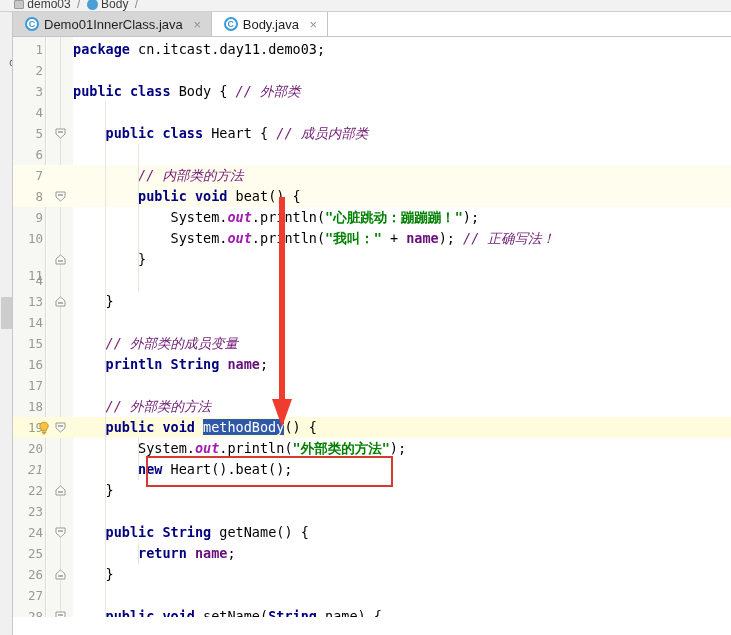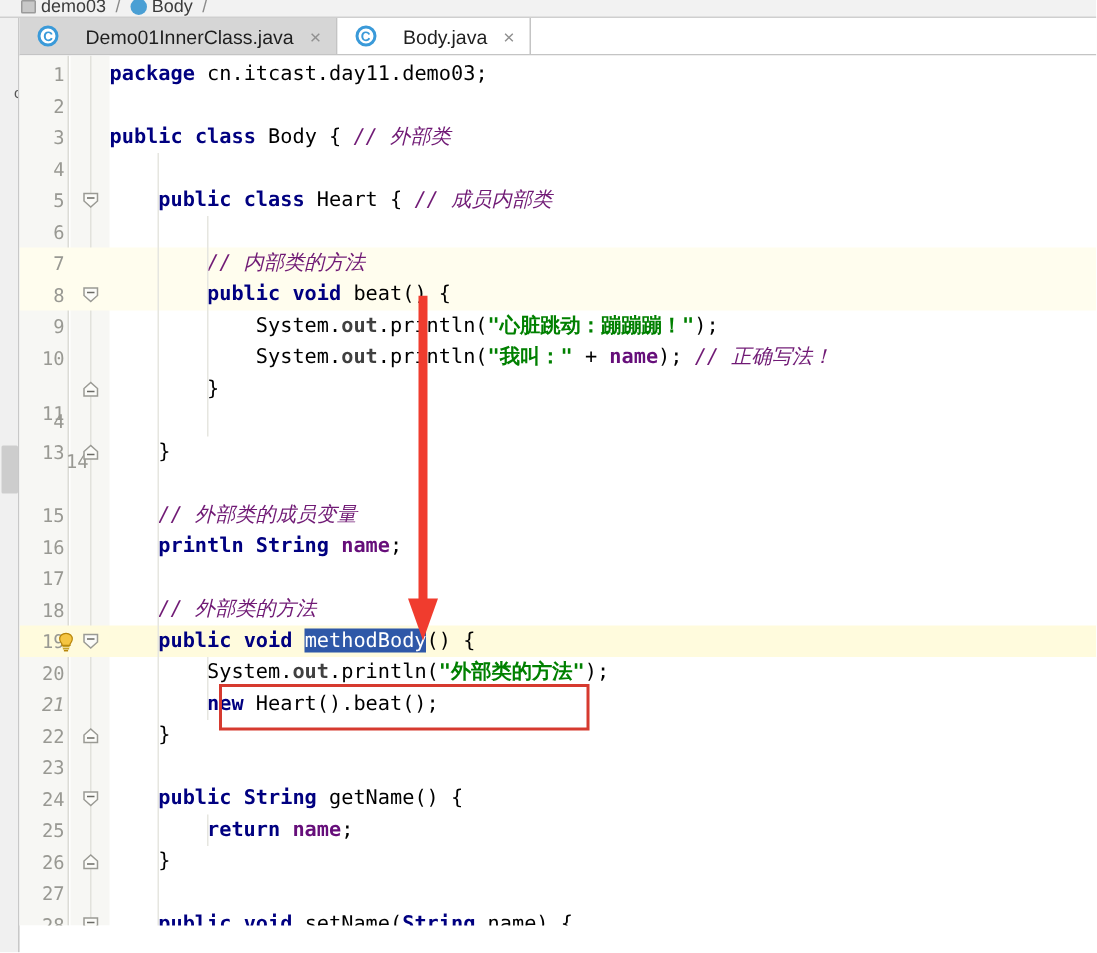--- a/index.html
+++ b/index.html
@@ -107,21 +107,21 @@
     background: #ffffff;
     border: 2px solid #3a9ad9;
     color: #3a9ad9;
     font-size: 9px;
     font-weight: bold;
     line-height: 10px;
     text-align: center;
     margin-right: 5px;
     flex: none;
   }
-  .tab-label { margin-right: 9px; margin-left: 13px; }
+  .tab-label { margin-right: 9px; }
   .tab-close {
     color: #909090;
     font-size: 13px;
     line-height: 13px;
     width: 11px;
     text-align: center;
   }
   .tab-filler {
     flex: 1 1 auto;
     height: 24px;
@@ -183,21 +183,21 @@
     font-size: 13.5px;
     line-height: 21px;
     color: #000000;
     white-space: pre;
   }
 
   .kw  { color: #000080; font-weight: bold; }
   .str { color: #008000; font-weight: bold; }
   .cmt { color: #701a75; font-style: italic; }
   .fld { color: #660e7a; font-weight: bold; }
-  .sfld{ color: #404040; font-weight: bold; }
+  .sfld{ color: #a21caf; font-weight: bold; font-style: italic; }
   .pln { color: #000000; }
   .sel { background: #2f58a8; color: #ffffff; }
 
   
   .guide {
     position: absolute;
     width: 1px;
     background: #e6e6e0;
   }
 
@@ -316,21 +316,21 @@
         <div class="row" style="top: 212px;"></div>
         <div class="ln" style="top: 228px;">11</div>
         <div class="code" style="top: 212px;">        }</div>
         <div class="row" style="top: 233px;"></div>
         <div class="ln" style="top: 233px;">4</div>
         <div class="code" style="top: 233px;"></div>
         <div class="row" style="top: 254px;"></div>
         <div class="ln" style="top: 254px;">13</div>
         <div class="code" style="top: 254px;">    }</div>
         <div class="row" style="top: 275px;"></div>
-        <div class="ln" style="top: 260px; margin-left: 16px;">14</div>
+        <div class="ln" style="top: 275px;">14</div>
         <div class="code" style="top: 275px;"></div>
         <div class="row" style="top: 296px;"></div>
         <div class="ln" style="top: 296px;">15</div>
         <div class="code" style="top: 296px;">    <span class="cmt">// 外部类的成员变量</span></div>
         <div class="row" style="top: 317px;"></div>
         <div class="ln" style="top: 317px;">16</div>
         <div class="code" style="top: 317px;">    <span class="kw">println</span> <span class="kw">String</span> <span class="fld">name</span>;</div>
         <div class="row" style="top: 338px;"></div>
         <div class="ln" style="top: 338px;">17</div>
         <div class="code" style="top: 338px;"></div>

